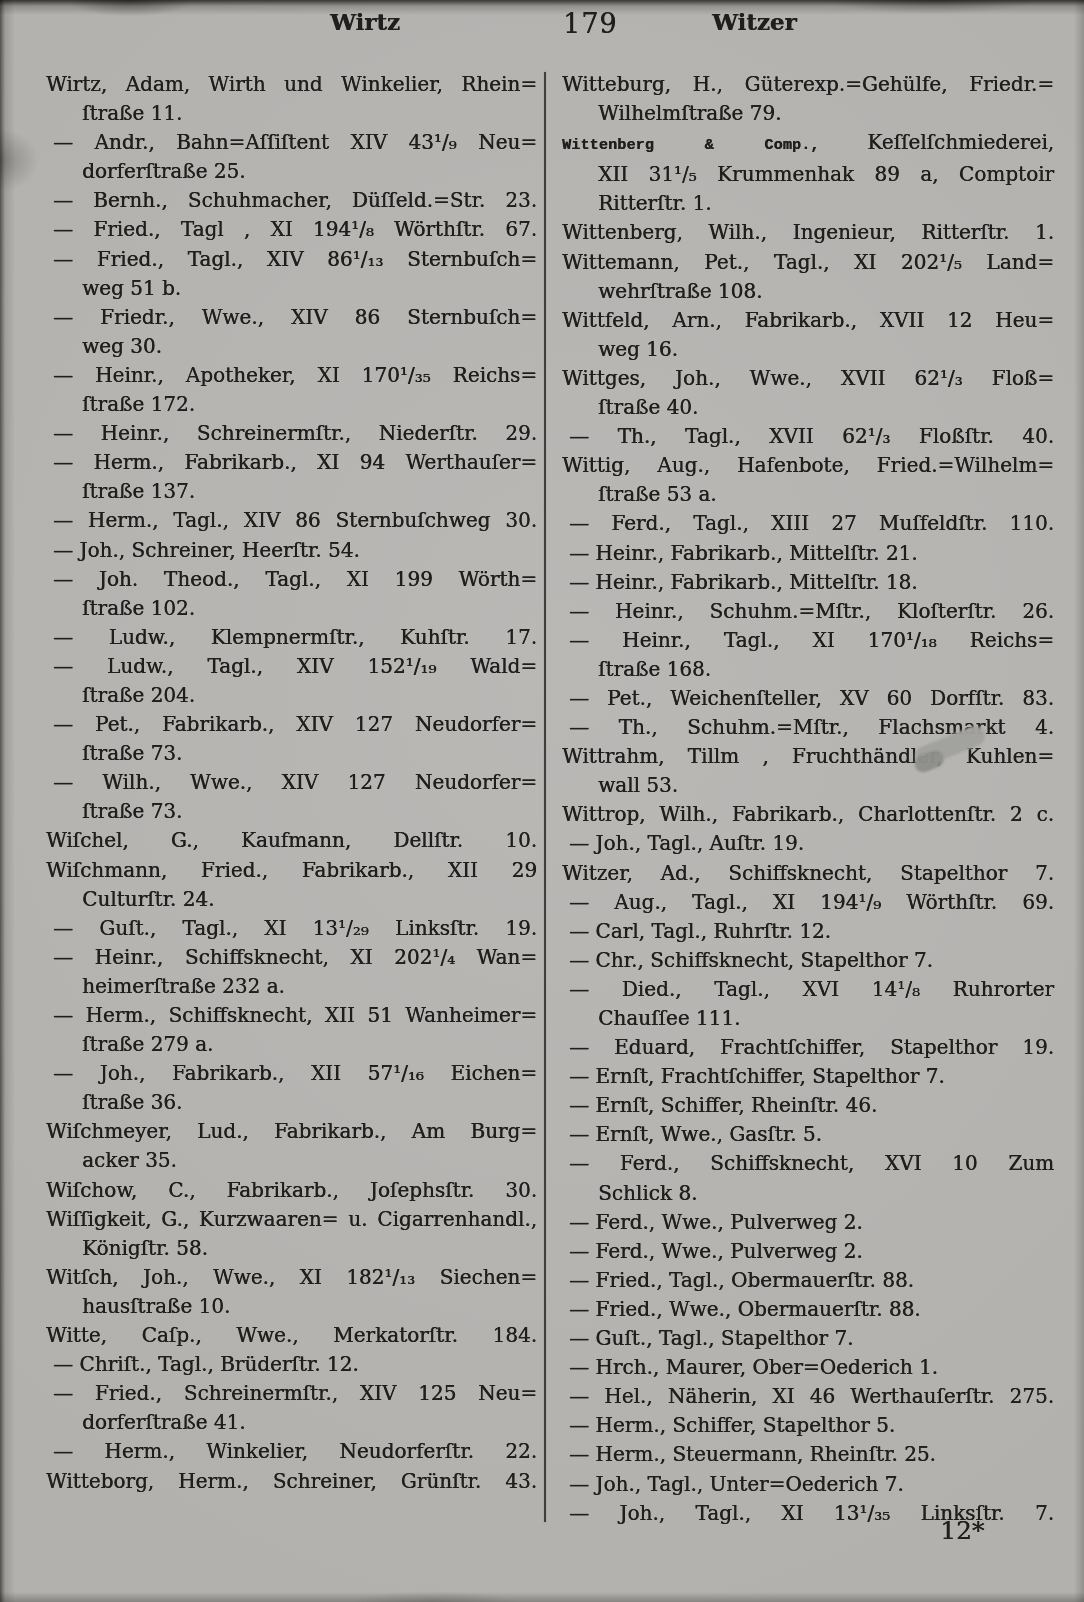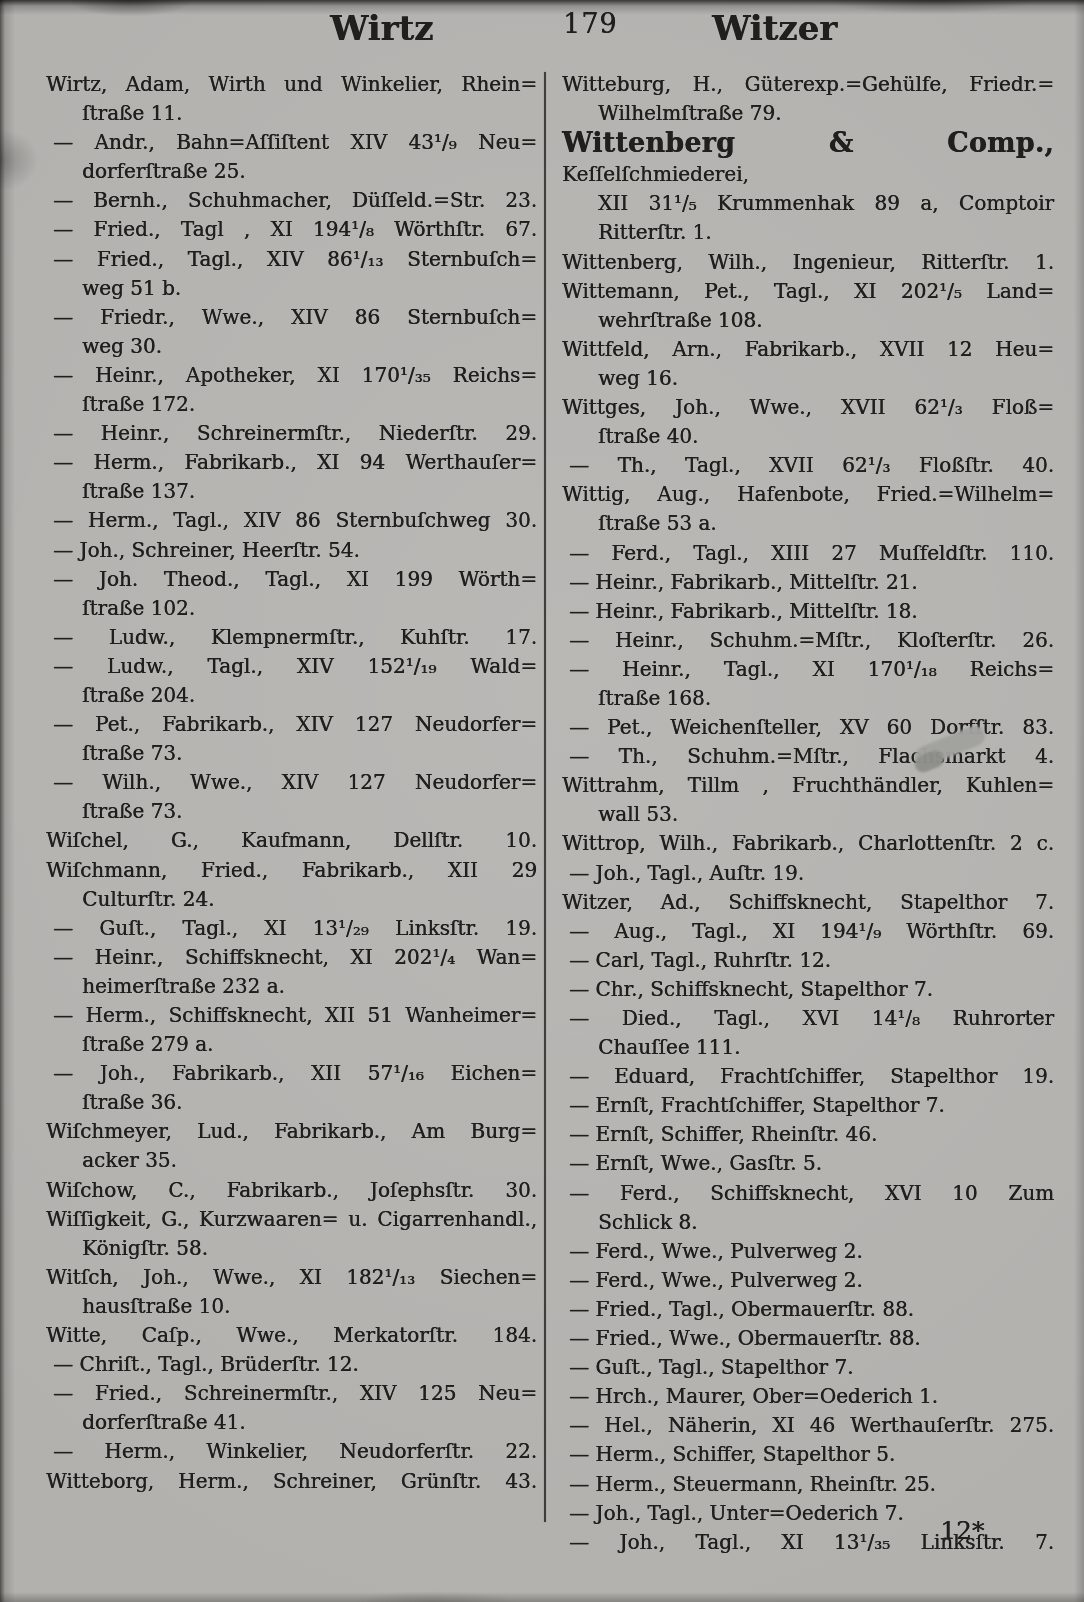--- a/index.html
+++ b/index.html
@@ -21,21 +21,21 @@
   }
   .page::before{
     content:"";position:absolute;inset:0;pointer-events:none;
     background:
       radial-gradient(90px 24px at 12% 0%, rgba(10,10,8,.38), transparent 70%),
       radial-gradient(150px 20px at 86% 0%, rgba(10,10,8,.30), transparent 70%),
       radial-gradient(55px 45px at 0% 10%, rgba(10,10,8,.25), transparent 70%),
       radial-gradient(120px 16px at 40% 100%, rgba(10,10,8,.14), transparent 70%);
   }
   .header-word{
-    position:absolute;top:8px;font-size:34px;font-weight:bold;
+    position:absolute;top:8px;font-size:23px;font-weight:bold;
     text-shadow:0.4px 0 currentColor;white-space:nowrap;
   }
   .header-num{
     position:absolute;top:8px;font-size:27px;font-weight:normal;
     letter-spacing:1px;text-shadow:0.3px 0 currentColor;white-space:nowrap;margin-left:32px;
   }
   #hdr-left{left:330px;}
   #hdr-page{left:531px;}
   #hdr-right{left:712px;}
   .divider{
@@ -45,21 +45,21 @@
   .column{
     position:absolute;top:70px;width:491px;
     font-size:20px;line-height:29.1px;
   }
   .column.left{left:46px;}
   .column.right{left:562px;width:492px;}
   .line{text-shadow:0.4px 0 currentColor;}
   .line.cont{padding-left:36px;}
   .line.dash{padding-left:7px;}
   .line.j{text-align:justify;text-align-last:justify;}
-  .entry b{font-size:27px;letter-spacing:.2px;}
+  .entry b{font-size:15px;letter-spacing:.2px;font-family:Liberation Mono, monospace;}
   .smudge{
     position:absolute;left:913px;top:736px;width:74px;height:20px;
     background:#a2a29e;border-radius:12px;transform:rotate(-22deg);
     filter:blur(1px);opacity:.96;
   }
   .smudge::after{
     content:"";position:absolute;left:-3px;bottom:-5px;width:30px;height:17px;
     background:#8f8f8b;border-radius:10px;
   }
   .sig{

